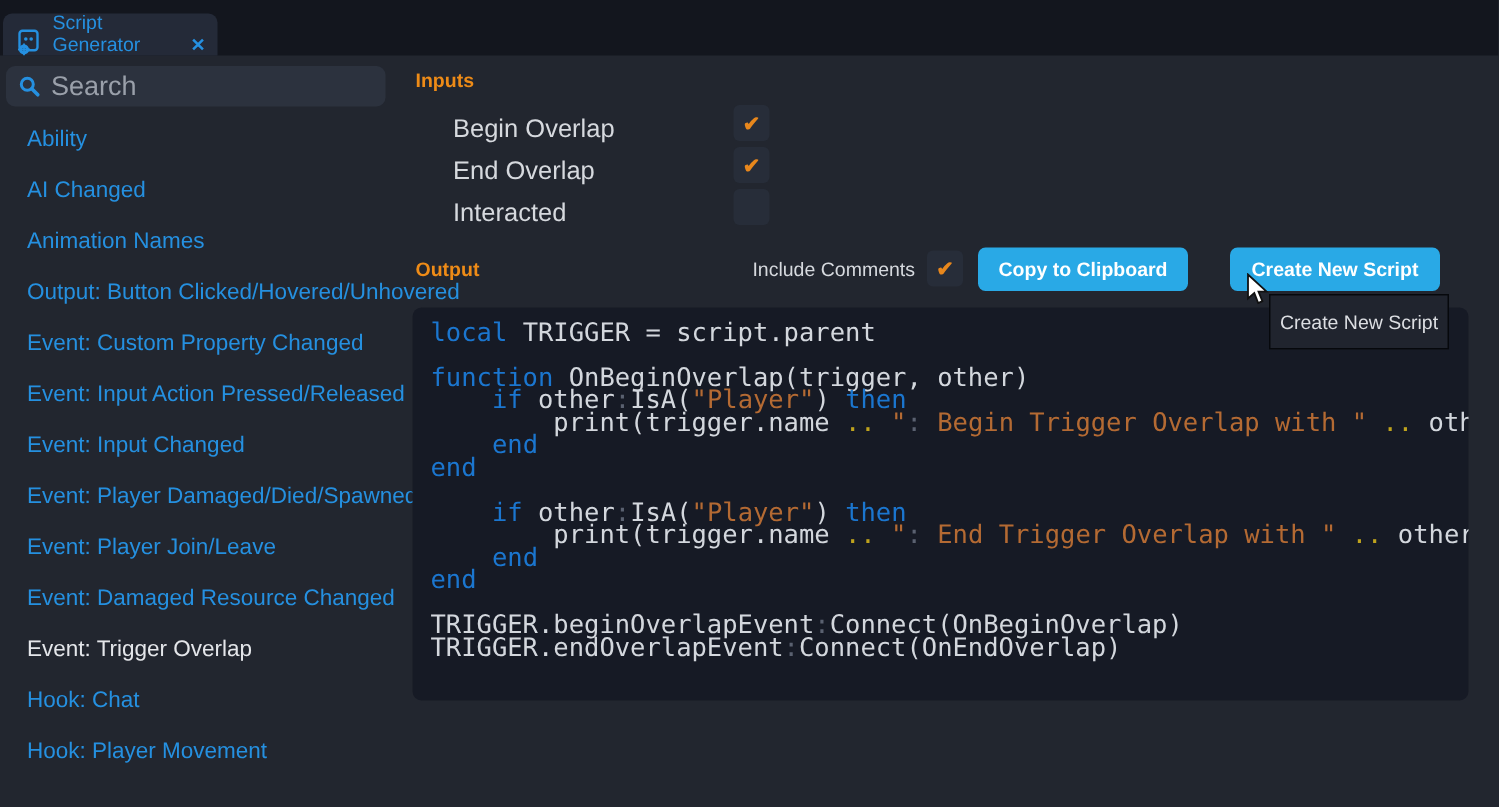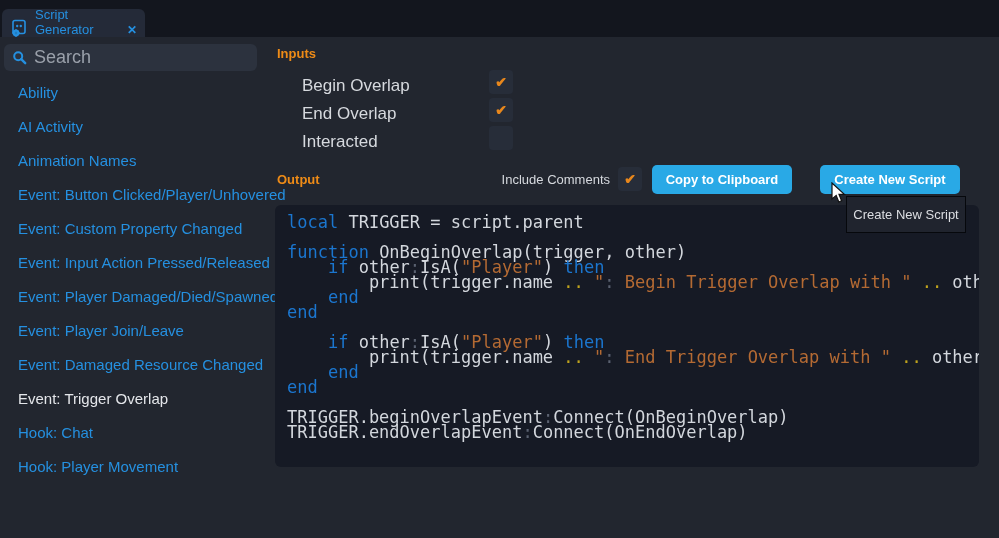--- a/index.html
+++ b/index.html
@@ -110,25 +110,26 @@
     <span style="display:flex;">
       <svg width="15" height="15" viewBox="0 0 15 15">
         <circle cx="6.2" cy="6.2" r="4" fill="none" stroke="#2590e0" stroke-width="2"></circle>
         <line x1="9.2" y1="9.2" x2="13.2" y2="13.2" stroke="#2590e0" stroke-width="2.4" stroke-linecap="round"></line>
       </svg>
     </span>
     <input type="text" placeholder="Search" style="">
   </div>
   <div class="sidebar-list" id="sidebar-list">
       <div class="sidebar-item">Ability</div>
-      <div class="sidebar-item">AI Activity</div>
+      <div class="sidebar-item">AI Changed</div>
       <div class="sidebar-item">Animation Names</div>
-      <div class="sidebar-item">Event: Button Clicked/Player/Unhovered</div>
+      <div class="sidebar-item">Output: Button Clicked/Hovered/Unhovered</div>
       <div class="sidebar-item">Event: Custom Property Changed</div>
       <div class="sidebar-item">Event: Input Action Pressed/Released</div>
+      <div class="sidebar-item">Event: Input Changed</div>
       <div class="sidebar-item">Event: Player Damaged/Died/Spawned</div>
       <div class="sidebar-item">Event: Player Join/Leave</div>
       <div class="sidebar-item">Event: Damaged Resource Changed</div>
       <div class="sidebar-item selected">Event: Trigger Overlap</div>
       <div class="sidebar-item">Hook: Chat</div>
       <div class="sidebar-item">Hook: Player Movement</div>
     </div>
 </div>
 
 <div>

